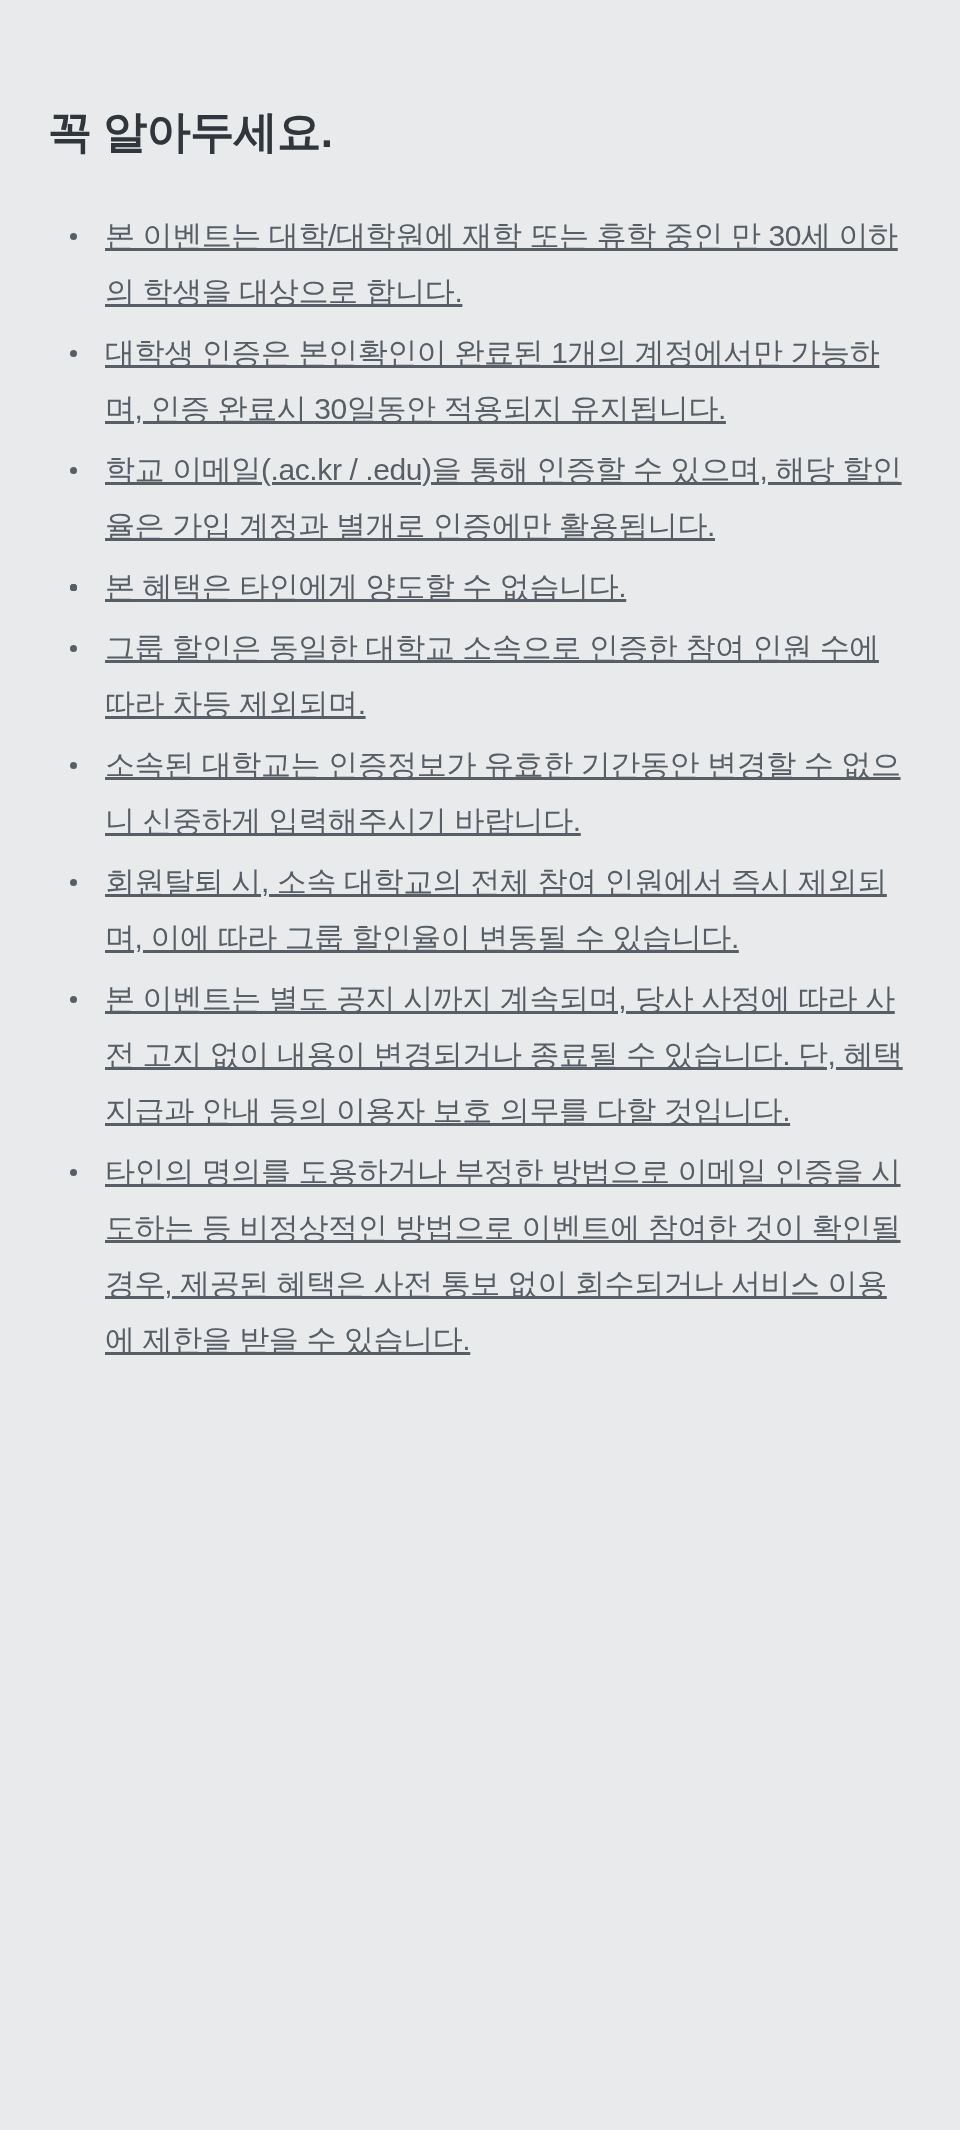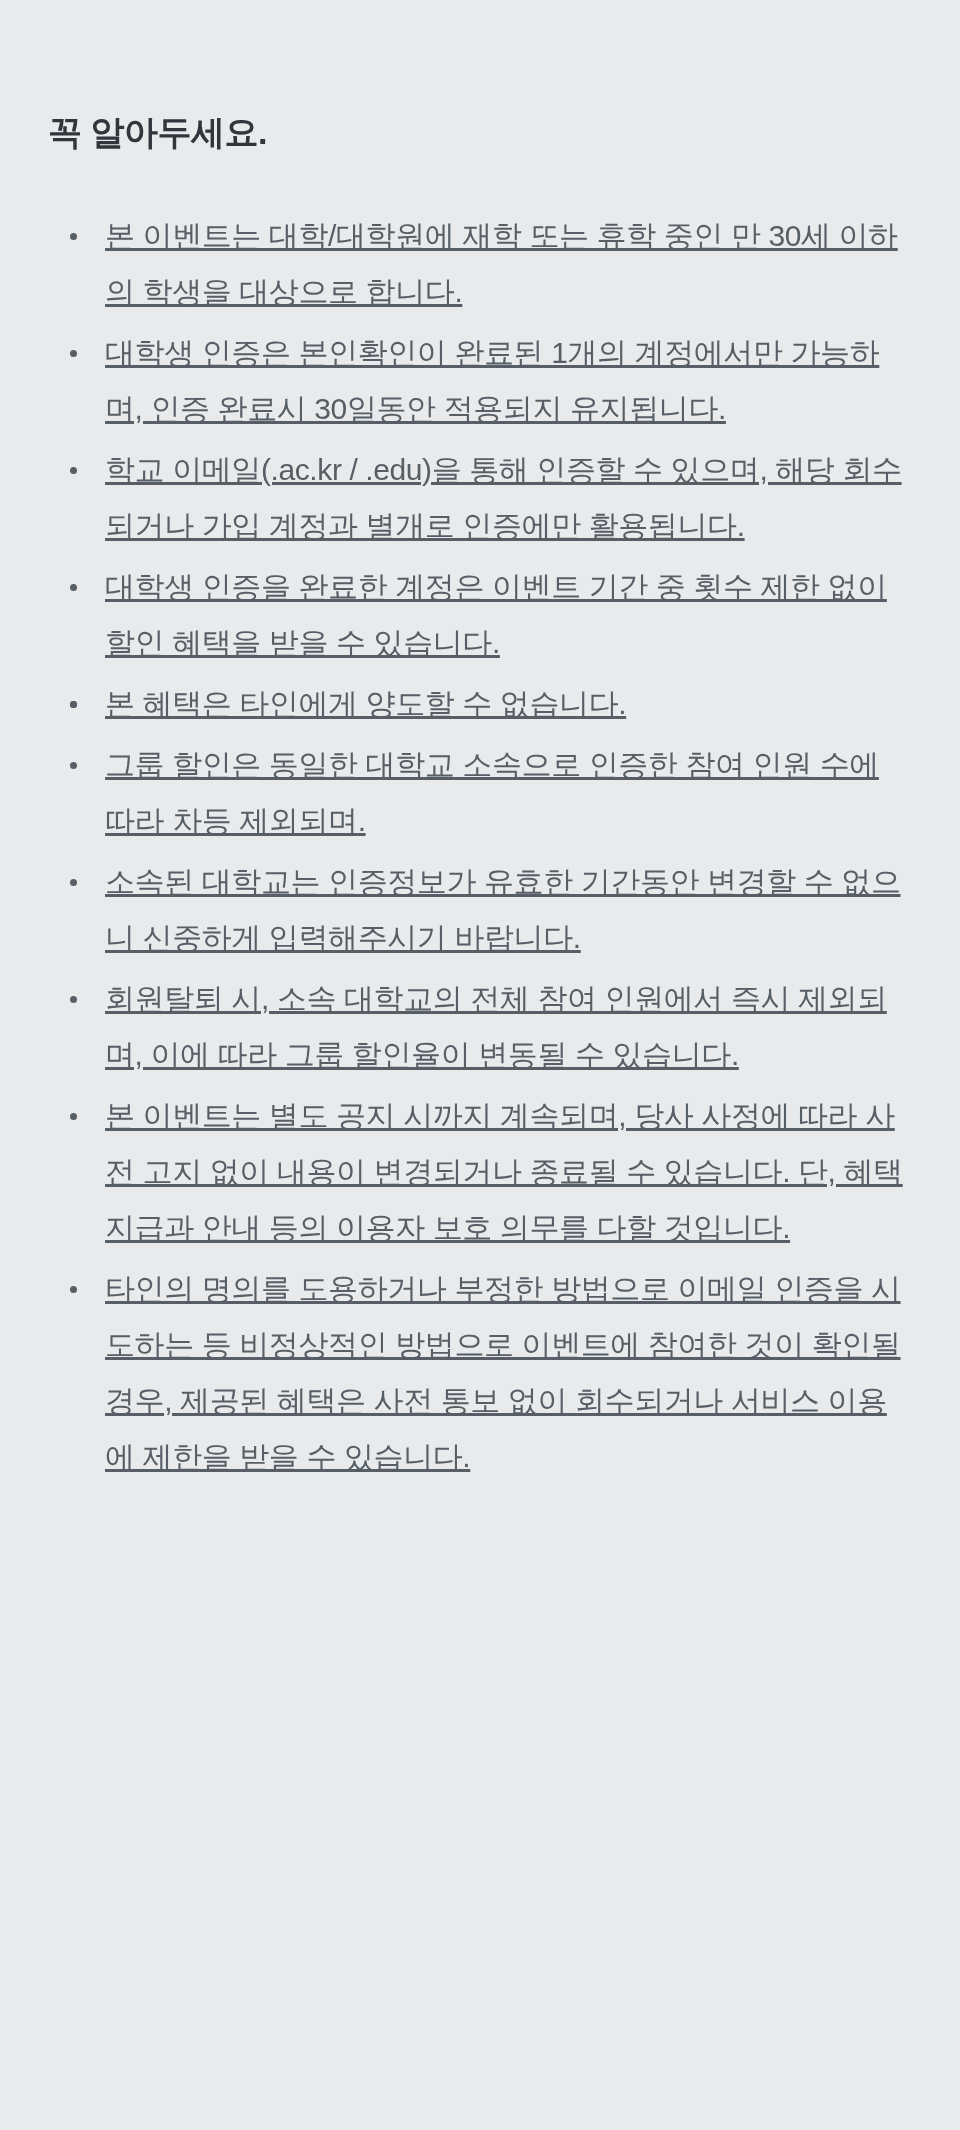--- a/index.html
+++ b/index.html
@@ -13,21 +13,21 @@
     font-family: "Liberation Sans", "DejaVu Sans", sans-serif;
     overflow: hidden;
   }
   .notice-section {
     box-sizing: border-box;
     width: 960px;
     padding: 112px 46px 0 48px;
   }
   .notice-heading {
     margin: 0;
-    font-size: 34px;
+    font-size: 44px;
     line-height: 40px;
     font-weight: 700;
     color: #30363c;
     letter-spacing: -0.5px;
   }
   .notice-list {
     list-style: none;
     margin: 56px 0 0 0;
     padding: 0;
   }
@@ -64,27 +64,26 @@
     <span class="notice-text">본 이벤트는 대학/대학원에 재학 또는 휴학 중인 만 30세 이하의 학생을 대상으로 합니다.</span>
   </li>
 
   <li class="notice-item">
     <span class="bullet-dot"></span>
     <span class="notice-text">대학생 인증은 본인확인이 완료된 1개의 계정에서만 가능하며, 인증 완료시 30일동안 적용되지 유지됩니다.</span>
   </li>
 
   <li class="notice-item">
     <span class="bullet-dot"></span>
-    <span class="notice-text">학교 이메일(.ac.kr / .edu)을 통해 인증할 수 있으며, 해당 회수되거나 가입 계정과 별개로 인증에만 활용됩니다.</span>
+    <span class="notice-text">학교 이메일(.ac.kr / .edu)을 통해 인증할 수 있으며, 해당 할인율은 가입 계정과 별개로 인증에만 활용됩니다.</span>
   </li>
 
 
   <li class="notice-item">
     <span class="bullet-dot"></span>
-    <span class="notice-text">대학생 인증을 완료한 계정은 이벤트 기간 중 횟수 제한 없이 할인 혜택을 받을 수 있습니다.</span>
   </li>
 
 
   <li class="notice-item">
     <span class="bullet-dot"></span>
   </li>
 
   <li class="notice-item">
     <span class="bullet-dot"></span>
     <span class="notice-text">본 혜택은 타인에게 양도할 수 없습니다.</span>

